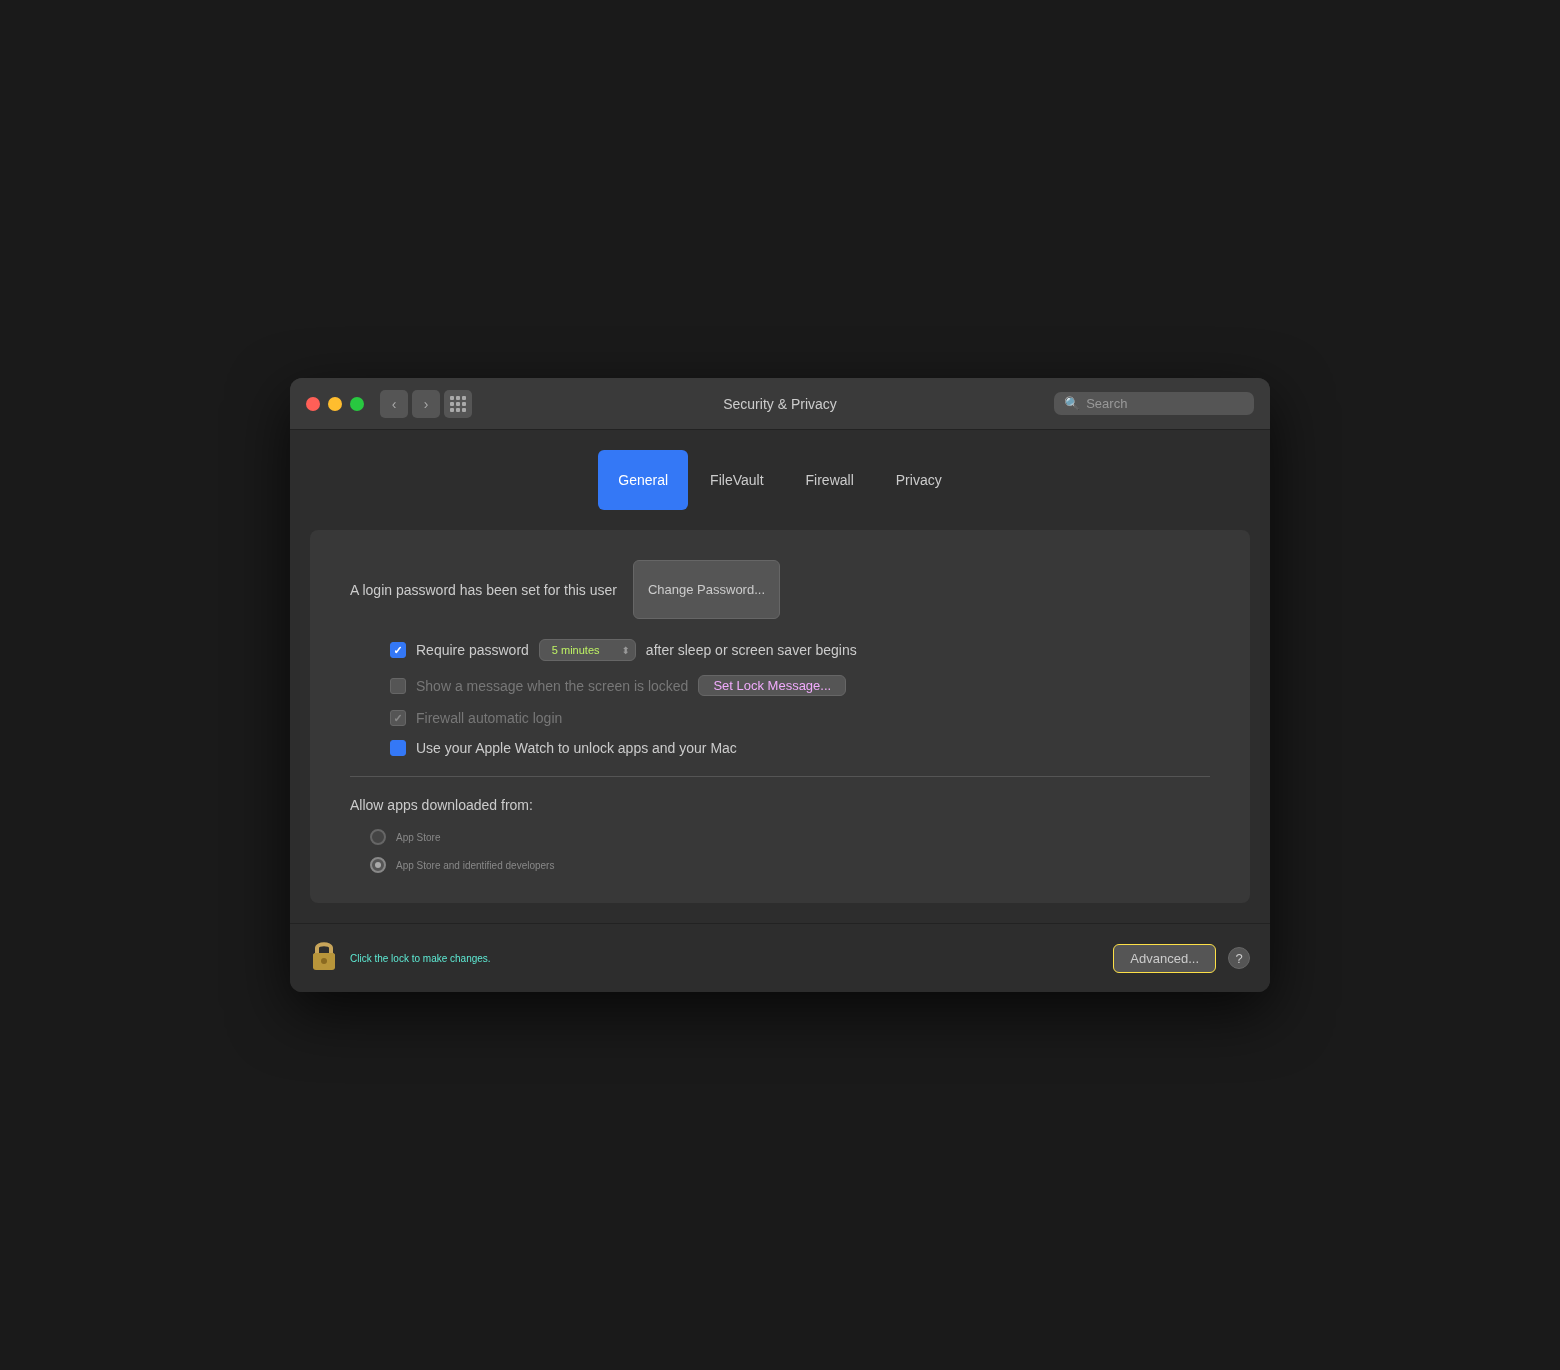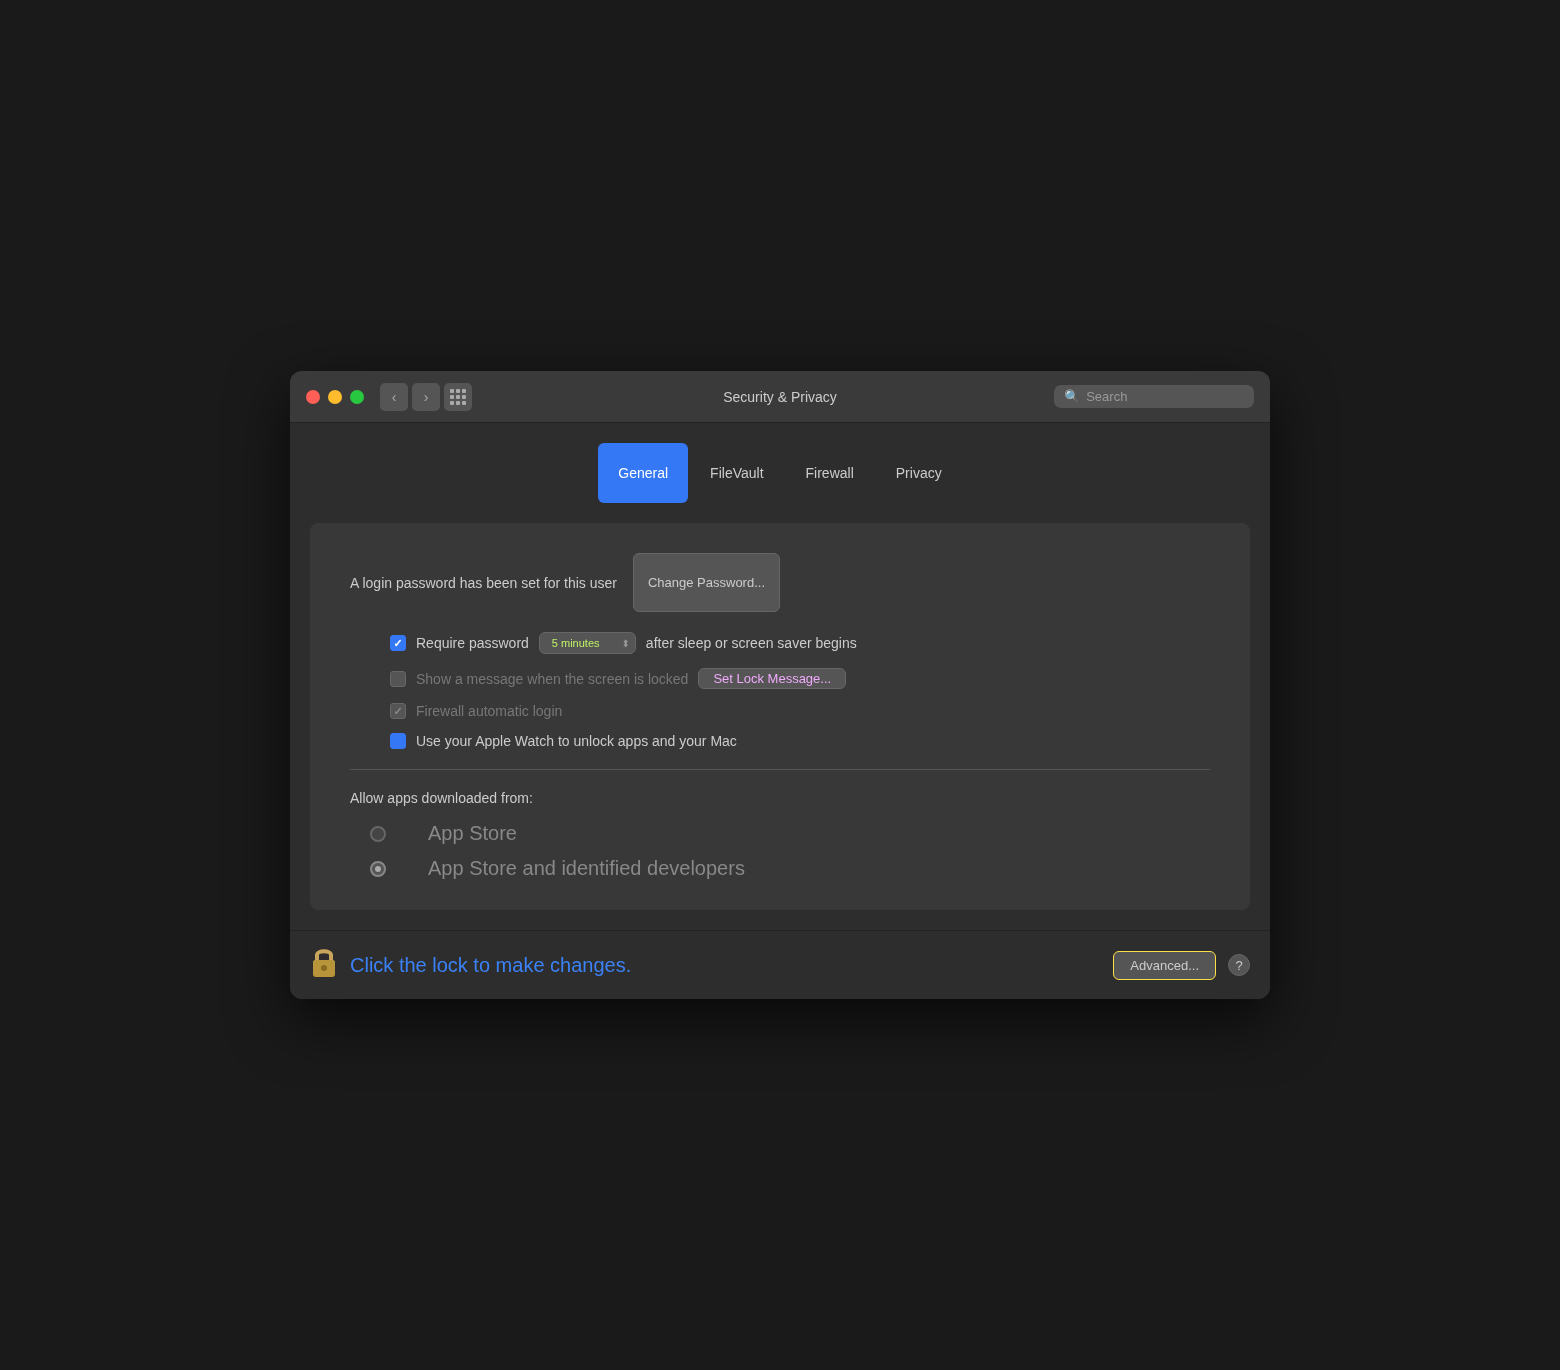--- a/index.html
+++ b/index.html
@@ -325,41 +325,40 @@
     .radio-custom.selected::after {
       content: '';
       width: 6px;
       height: 6px;
       border-radius: 50%;
       background: #aaa;
     }
 
     .radio-label {
       color: #888;
-      font-size: 20px;
-      margin-left: 32px;
+      font-size: 10px;
     }
 
     .bottom-bar {
       background: #2d2d2d;
       padding: 14px 20px;
       display: flex;
       align-items: center;
       gap: 12px;
       border-top: 1px solid #222;
     }
 
     .lock-icon {
       font-size: 24px;
       color: #c8a55a;
     }
 
     .lock-text {
-      color: #3b82f6;
-      font-size: 20px;
+      color: #5eead4;
+      font-size: 10px;
       flex: 1;
     }
 
     .advanced-btn {
       background: #555;
       border: 1px solid #fde047;
       border-radius: 6px;
       color: #ccc;
       font-size: 13px;
       padding: 6px 16px;

